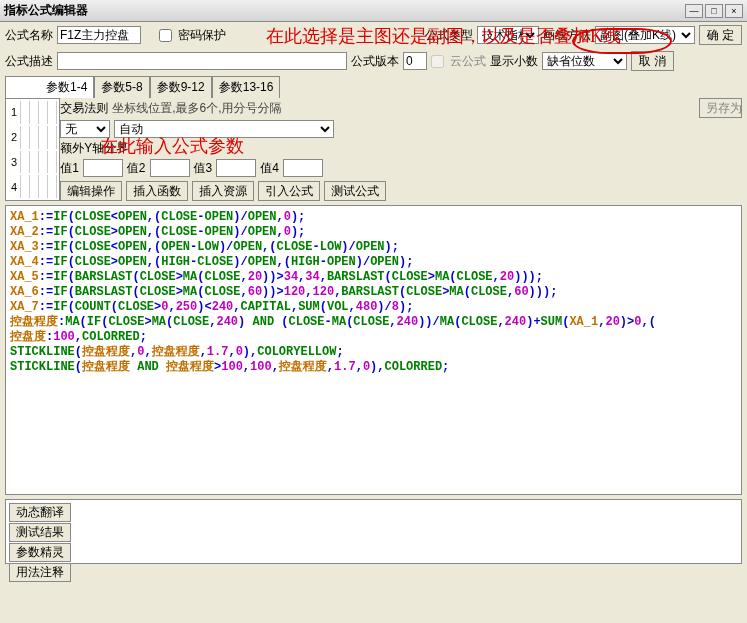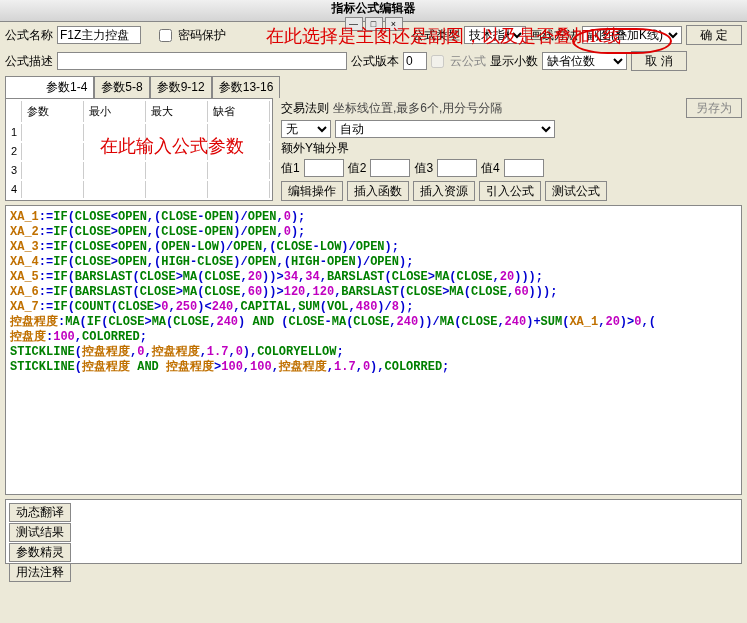--- a/index.html
+++ b/index.html
@@ -1,35 +1,35 @@
 <!DOCTYPE html>
 <html><head>
 <meta charset="utf-8">
 <style>
 * { box-sizing: border-box; margin: 0; padding: 0; }
 body { font-family: "SimSun", "宋体", sans-serif; font-size: 12px; background: #ece9d8; width: 747px; height: 623px; overflow: hidden; }
-.titlebar { background: linear-gradient(#f0f0f0,#d4d4d4); height: 22px; display: flex; align-items: center; padding: 0 4px; border-bottom: 1px solid #888; flex-direction: column; }
+.titlebar { background: linear-gradient(#f0f0f0,#d4d4d4); height: 22px; display: flex; align-items: center; padding: 0 4px; border-bottom: 1px solid #888; }
 .titlebar .title { flex: 1; font-weight: bold; }
 .winbtns { display: flex; gap: 2px; }
 .winbtn { width: 18px; height: 14px; border: 1px solid #888; background: #e8e8e8; font-size: 9px; text-align: center; line-height: 12px; }
 .row { display: flex; align-items: center; padding: 3px 5px; gap: 4px; }
 .label { white-space: nowrap; }
 input.text { border: 1px solid #888; background: #fff; height: 18px; padding: 0 2px; font-size: 12px; }
 select { border: 1px solid #888; background: #fff; height: 18px; font-size: 12px; }
 .btn { border: 1px solid #888; background: #ece9d8; height: 20px; padding: 0 6px; font-size: 12px; cursor: pointer; white-space: nowrap; }
-.btn.wide { width: 56px; }
+.btn.wide { width: 43px; }
 .redtxt { color: #d00; font-family: "KaiTi","楷体"; font-size: 18px; position: absolute; pointer-events: none; z-index: 5; }
 .redcircle { position: absolute; border: 2px solid #d00; border-radius: 50%/70%; width: 100px; height: 26px; pointer-events: none; z-index: 5; }
 .tabs { display: flex; margin: 2px 5px 0 5px; }
 .tab { border: 1px solid #888; border-bottom: none; background: #ece9d8; padding: 2px 6px; margin-right: 0; font-size: 12px; cursor: pointer; }
 .tab.active { background: #fff; padding-left: 40px; }
 .paramzone { display: flex; margin: 0 5px; }
 .paramtable { border: 1px solid #888; background: #fff; }
 .paramtable td { border-right: 1px solid #ccc; padding: 1px 3px; font-size: 11px; }
-.rightpane { flex: 1; margin-left: 8px; }
+.rightpane { flex: 1; }
 .code { margin: 4px 5px; border: 1px solid #888; background: #fff; height: 290px; padding: 4px; font-family: "Courier New", monospace; font-size: 12px; font-weight: bold; overflow: auto; white-space: pre; line-height: 15px; }
 .status { margin: 2px 5px; border: 1px solid #888; background: #fff; height: 65px; padding: 3px; font-size: 12px; display: flex; }
 .status .msg { flex: 1; }
 .status .sbtns { display: flex; flex-direction: column; gap: 1px; }
 .cb { margin-right: 2px; }
 .kw { color: #008000; }
 .num { color: #c000c0; }
 .op { color: #0000d0; }
 .nm { color: #c07000; }
 </style>
@@ -78,27 +78,20 @@
   <div class="tab active">参数1-4</div>
   <div class="tab">参数5-8</div>
   <div class="tab">参数9-12</div>
   <div class="tab">参数13-16</div>
 </div>
 
 <div class="paramzone" style="position:relative">
   <div class="redtxt" style="left:95px;top:36px">在此输入公式参数</div>
   <table class="paramtable">
     <tbody>
-        <tr>
-      <td style="width:14px"></td>
-      <td style="width:60px">参数</td>
-      <td style="width:60px">最小</td>
-      <td style="width:60px">最大</td>
-      <td style="width:60px">缺省</td>
-    </tr>
     <tr>
           <td>1</td>
           <td></td>
           <td></td>
           <td></td>
           <td></td>
         </tr>
     <tr>
           <td>2</td>
           <td></td>

